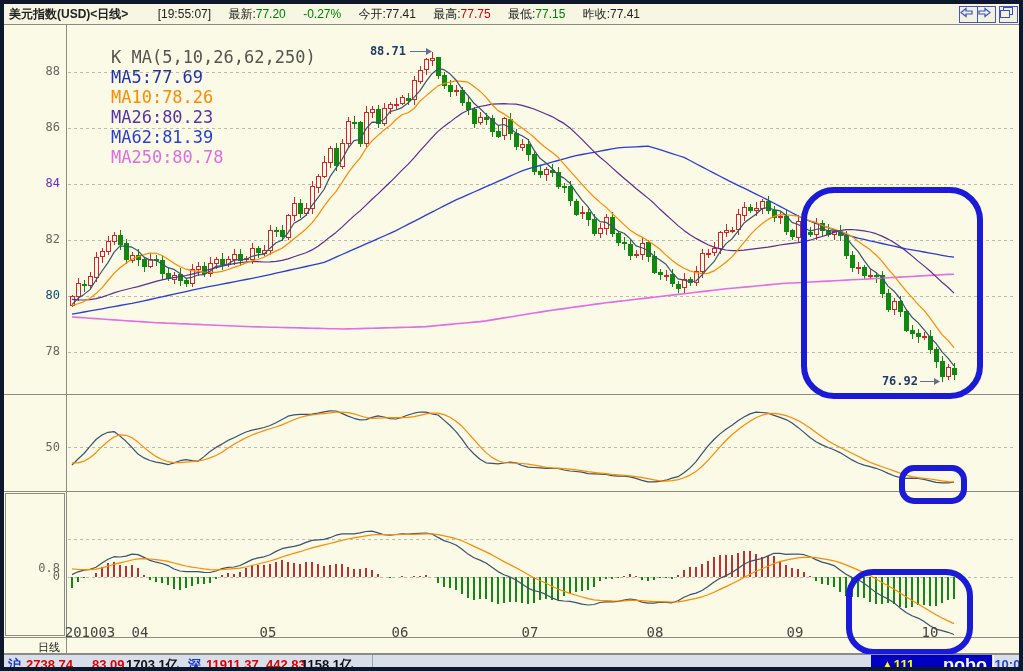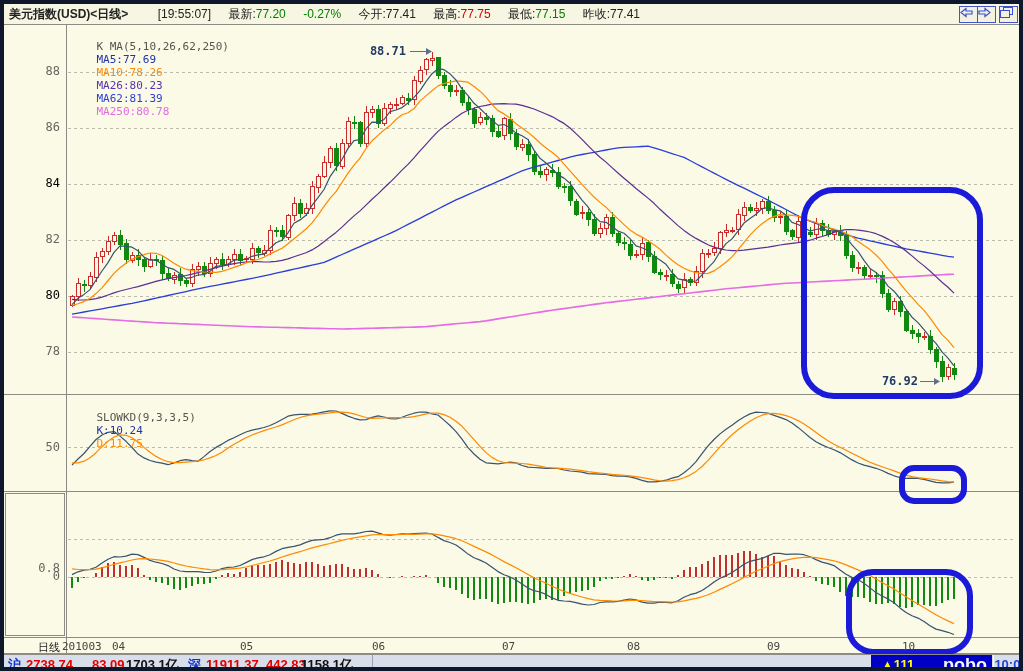--- a/index.html
+++ b/index.html
@@ -9,22 +9,22 @@
             border-bottom:1px solid #8C8C84;font-size:12px;line-height:20px;white-space:nowrap;
             font-family:"Liberation Sans","DejaVu Sans",sans-serif;color:#222;}
   .titlebar .sym{margin-left:5px;font-weight:bold;}
   .titlebar .tm{margin-left:26px;}
   .titlebar .fld{margin-left:14px;}
   .c-green{color:#008000;} .c-red{color:#D40000;} .c-black{color:#222;}
   .c-navy{color:#2233AA;} .c-orange{color:#FF8A00;} .c-purple{color:#5533AA;}
   .c-blue62{color:#2A3ED6;} .c-violet{color:#E06CE0;} .c-gray{color:#55554E;}
   .tb-btn{position:absolute;top:2px;width:17px;height:15px;background:#F2F2DE;
           border:1px solid #4455CC;display:flex;align-items:center;justify-content:center;cursor:pointer;}
-  .hdr{position:absolute;font-size:11px;white-space:pre;font-family:"DejaVu Sans Mono","Liberation Sans",monospace;}
-  .xlab{position:absolute;font-size:11px;color:#44443E;top:636px;}
+  .hdr{position:absolute;font-size:17px;white-space:pre;font-family:"DejaVu Sans Mono","Liberation Sans",monospace;}
+  .xlab{position:absolute;font-size:14px;color:#44443E;top:620px;text-align:center;}
   .period{position:absolute;left:34px;top:636px;font-size:11px;color:#222;cursor:pointer;
           font-family:"Liberation Sans","DejaVu Sans",sans-serif;}
   .anno{position:absolute;font-size:12px;font-weight:bold;color:#223A66;text-align:right;}
   .statusbar{position:absolute;left:0;top:650px;width:1023px;height:21px;background:#D9DEEB;
              border-top:1px solid #8C8C84;font-family:"Liberation Sans","DejaVu Sans",sans-serif;
              font-size:13px;font-weight:bold;line-height:20px;}
   .statusbar span{position:absolute;top:0;}
   .sb-sep{position:absolute;left:368px;top:1px;height:18px;border-left:1px solid #9AA2B8;}
   .badge{position:absolute;left:867px;top:0px;width:121px;height:21px;background:#0000C4;}
   .badge .adv{position:absolute;left:10px;top:0;color:#FFFF00;}
@@ -542,35 +542,30 @@
   </div>
 
   <div class="hdr" style="left:66px;top:23px;">
     <span class="c-gray">K</span><span class="c-gray"> </span><span class="c-gray">MA(5,10,26,62,250)</span>
     <span class="c-navy">MA5:77.69</span>
     <span class="c-orange">MA10:78.26</span>
     <span class="c-purple">MA26:80.23</span>
     <span class="c-blue62">MA62:81.39</span>
     <span class="c-violet">MA250:80.78</span>
   </div>
-  <div class="hdr" style="left:66px;top:394px;">
-    <span class="c-gray">SLOWKD(9,3,3,5)</span>
-    <span class="c-navy">K:10.24</span>
-    <span class="c-orange">D:11.75</span>
-  </div>
 
   <div class="anno" style="left:352px;top:40px;width:50px;">88.71</div>
   <div class="anno" style="left:858px;top:370px;width:56px;">76.92</div>
 
   <div id="ylabels">
       <span style="position:absolute;top:60px;left:2px;width:54px;text-align:right;font-size:12px;color:#66665E;">88</span>
       <span style="position:absolute;top:116px;left:2px;width:54px;text-align:right;font-size:12px;color:#66665E;">86</span>
-      <span style="position:absolute;top:172px;left:2px;width:54px;text-align:right;font-size:12px;color:#000000;">84</span>
+      <span style="position:absolute;top:172px;left:2px;width:54px;text-align:right;font-size:12px;color:#6d28d9;">84</span>
       <span style="position:absolute;top:228px;left:2px;width:54px;text-align:right;font-size:12px;color:#66665E;">82</span>
-      <span style="position:absolute;top:284px;left:2px;width:54px;text-align:right;font-size:12px;color:#000000;">80</span>
+      <span style="position:absolute;top:284px;left:2px;width:54px;text-align:right;font-size:12px;color:#0c4a6e;">80</span>
       <span style="position:absolute;top:340px;left:2px;width:54px;text-align:right;font-size:12px;color:#66665E;">78</span>
       <span style="position:absolute;top:435.5px;left:2px;width:54px;text-align:right;font-size:12px;color:#66665E;">50</span>
       <span style="position:absolute;top:521px;left:2px;width:54px;text-align:right;font-size:12px;color:#66665E;margin-top:36px;">0.8</span>
       <span style="position:absolute;top:565px;left:2px;width:54px;text-align:right;font-size:12px;color:#66665E;">0</span>
     </div>
   <div id="xlabels">
       <span class="xlab" style="left: 58px; width: 56px;">201003</span>
       <span class="xlab" style="left: 108px; width: 56px;">04</span>
       <span class="xlab" style="left: 236px; width: 56px;">05</span>
       <span class="xlab" style="left: 368px; width: 56px;">06</span>

